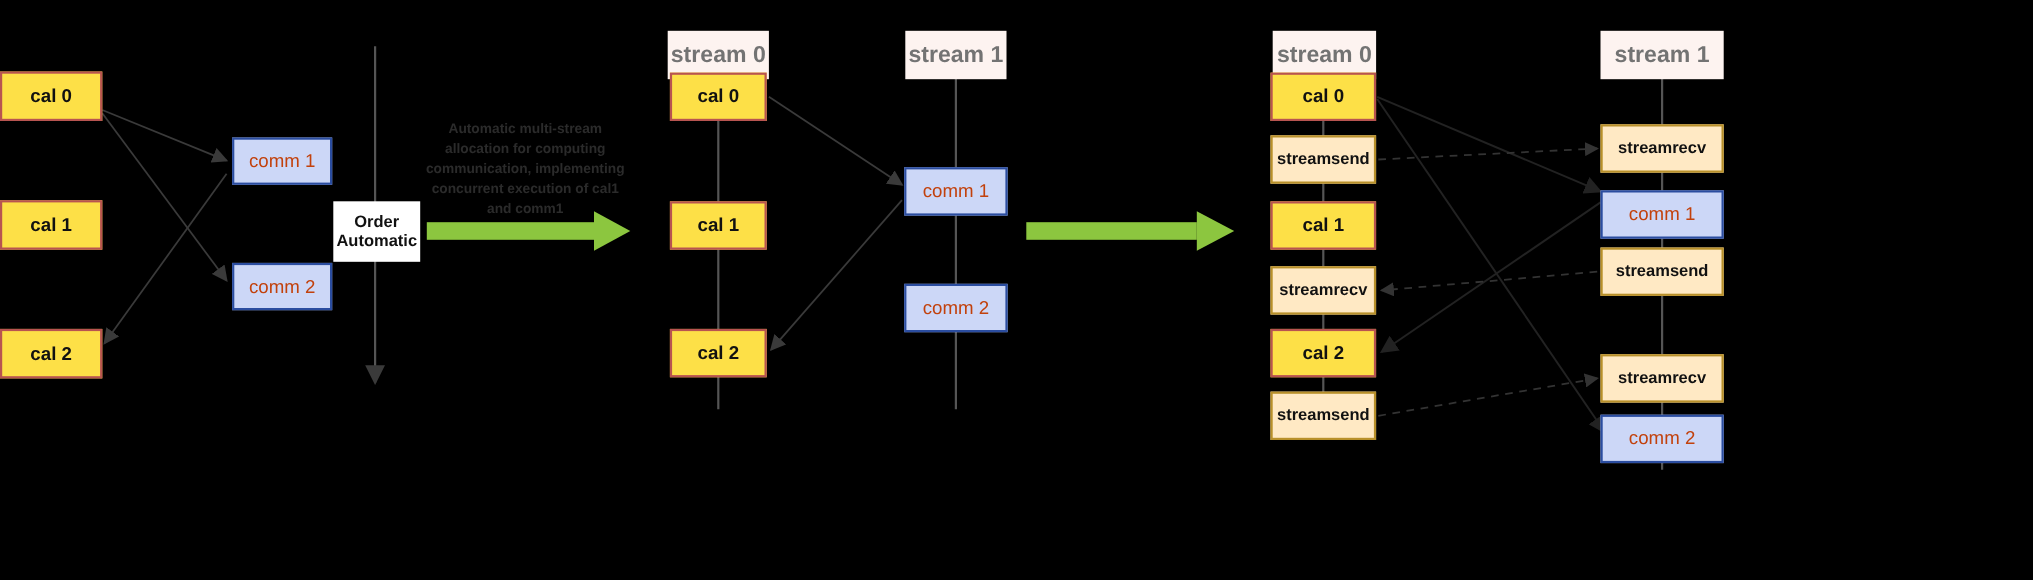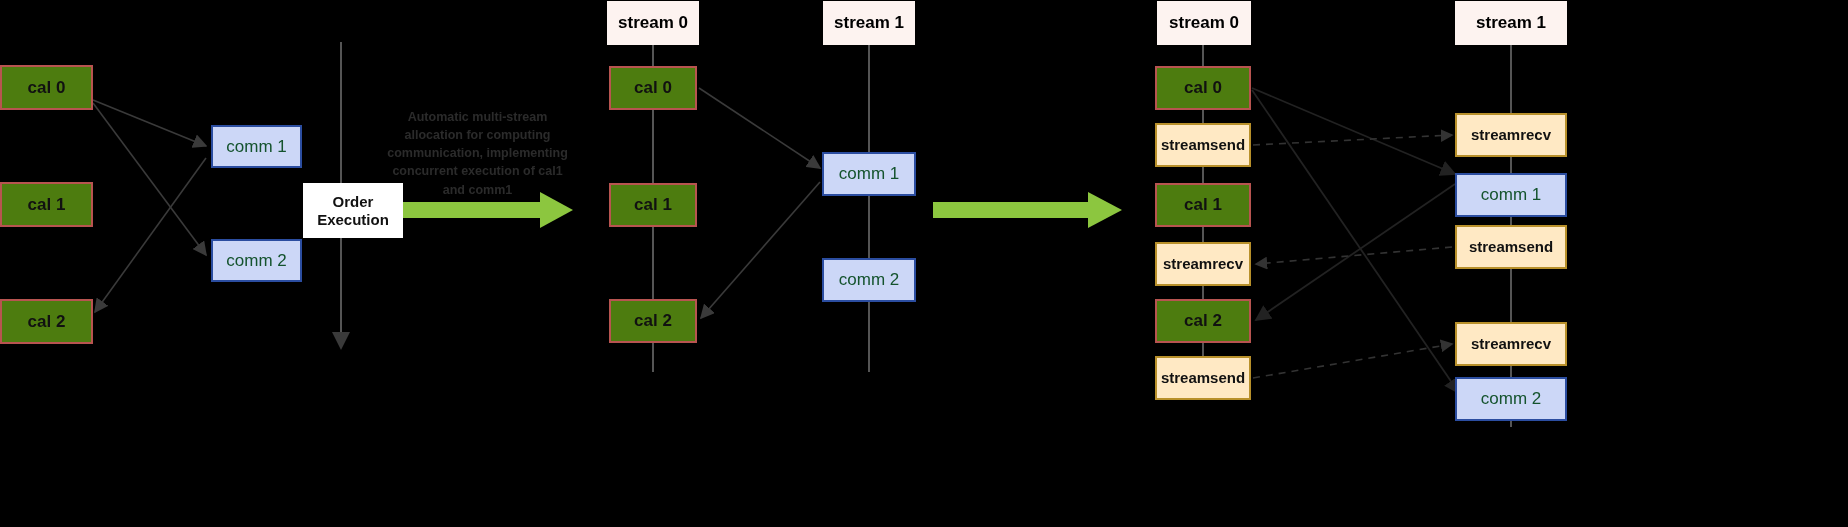--- a/index.html
+++ b/index.html
@@ -15,30 +15,30 @@
   .node{
     position:absolute;
     box-sizing:border-box;
     display:flex;align-items:center;justify-content:center;
     text-align:center;
     font-weight:bold;
     z-index:3;
     line-height:1.15;
   }
   .n-cal{
-    background:#4d7c0f;border:2px solid #b85450;
+    background:#fde047;border:2px solid #b85450;
     color:#111;font-size:17px;
   }
   .n-comm{
     background:#ccd7f7;border:2px solid #2b4da0;
-    color:#14532d;font-size:17px;font-weight:normal;
+    color:#c2410c;font-size:17px;font-weight:normal;
   }
   .n-stream{
     background:#fdf3f0;border:none;
-    color:#000000;font-size:17px;
+    color:#737373;font-size:21px;margin-top:27px;
   }
   .n-evt{
     background:#ffe9c4;border:2px solid #b8902a;
     color:#111;font-size:15px;
   }
   .n-order{
     background:#ffffff;border:none;
     color:#111;font-size:15px;flex-direction:column;
   }
   .note{
@@ -119,23 +119,23 @@
     <span>cal 2</span>
   </div>
 
   <div class="node n-comm" style="left:211px;top:125px;width:91px;height:43px;">
     <span>comm 1</span>
   </div>
   <div class="node n-comm" style="left:211px;top:239px;width:91px;height:43px;">
     <span>comm 2</span>
   </div>
 
-  <div class="node n-order" style="left:303px;top:183px;width:100px;height:55px;">
+  <div class="node n-order" style="left:303px;top:183px;width:79px;height:55px;">
     <span>Order</span>
-    <span>Execution</span>
+    <span>Automatic</span>
   </div>
 
   <div class="note" style="left:383px;top:108px;width:189px;">
     <span>Automatic multi-stream allocation for computing communication, implementing concurrent execution of cal1 and comm1</span>
   </div>
 
   <div class="node n-stream" style="left:607px;top:1px;width:92px;height:44px;">
     <span>stream 0</span>
   </div>
   <div class="node n-cal" style="left:609px;top:66px;width:88px;height:44px;">

